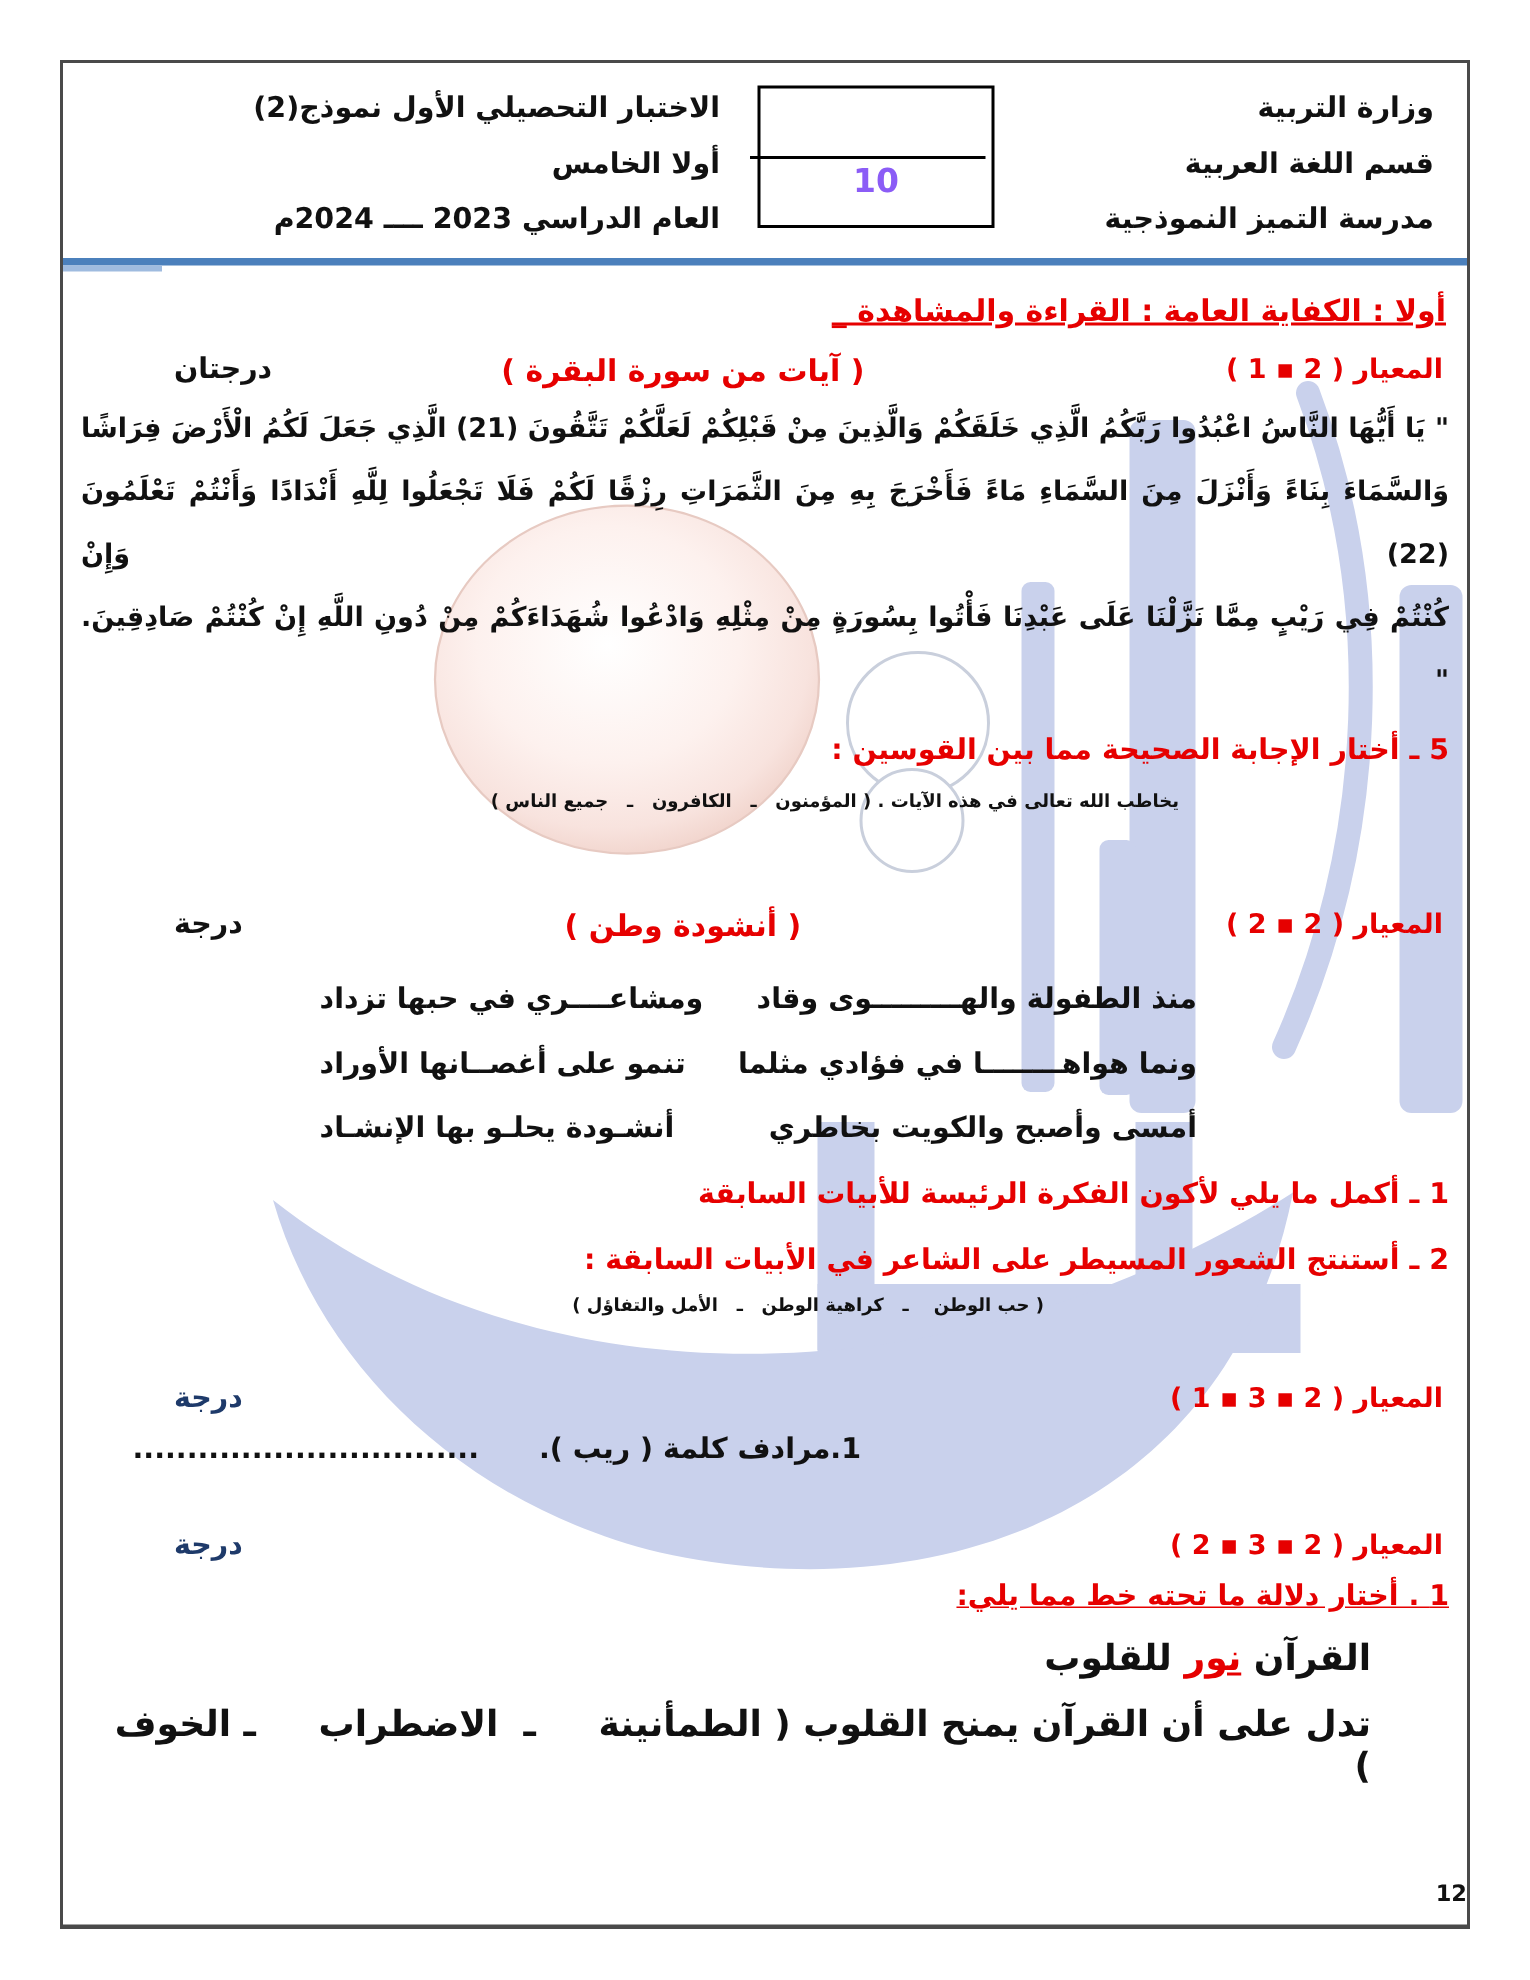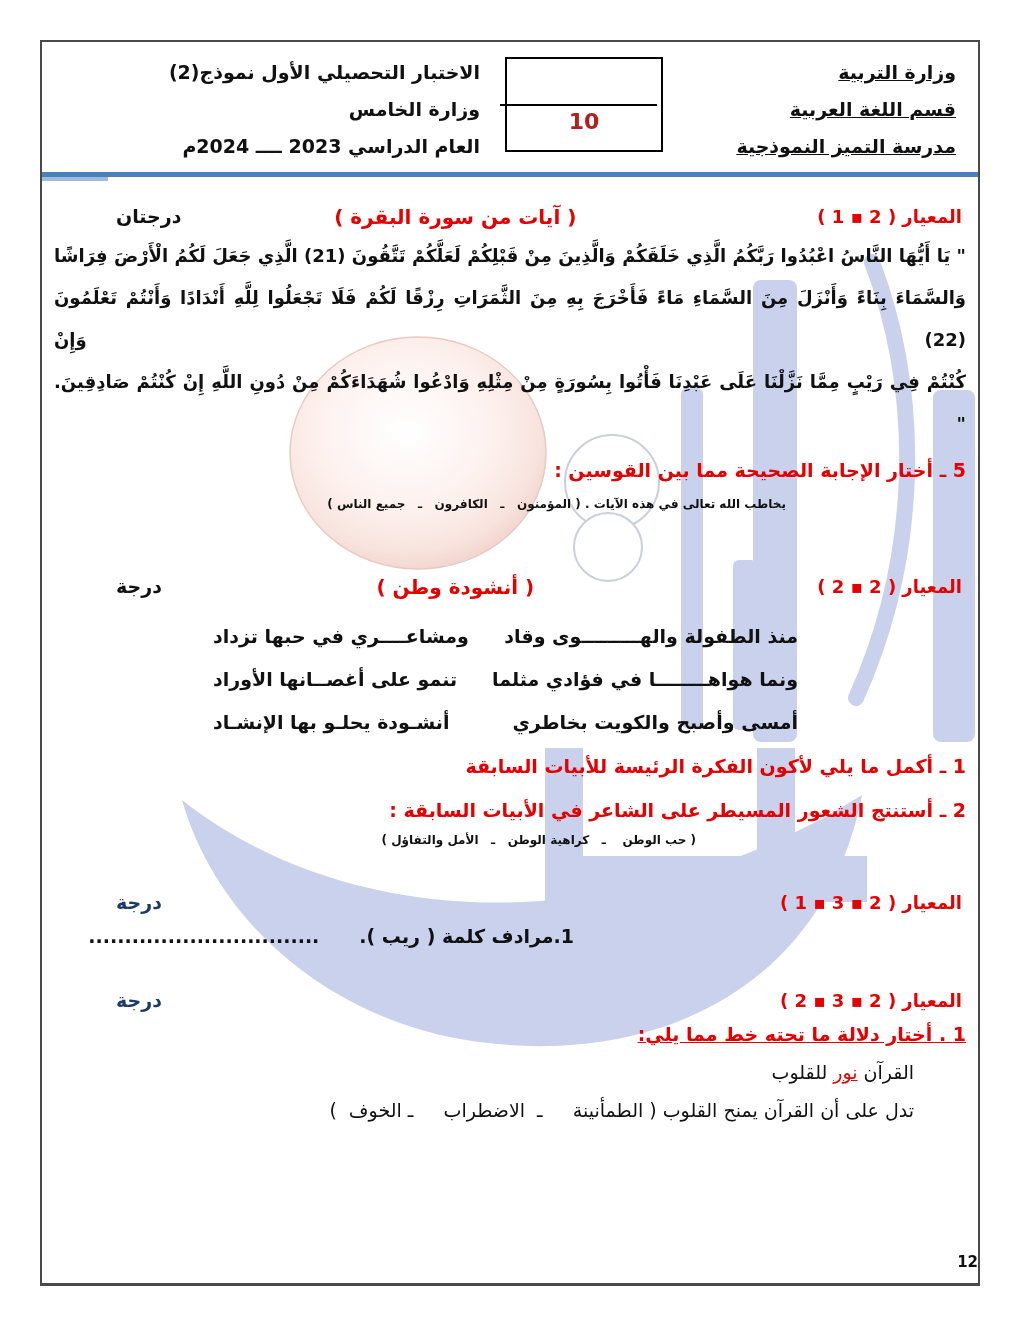--- a/index.html
+++ b/index.html
@@ -9,28 +9,28 @@
   }
   .watermark { position:absolute; left:0; top:0; z-index:0; }
   .sheet {
     position:absolute; left:40px; top:40px; width:940px; height:1246px;
     border:2px solid #4a4a4a; border-bottom-width:3px; box-sizing:border-box;
     z-index:1; background:transparent;
   }
   
   .header { position:relative; height:128px; }
   .h-col { font-weight:bold; font-size:19px; color:#111; line-height:37px; }
-  .h-right { position:absolute; top:12px; right:22px; text-align:right;text-decoration:underline; }
+  .h-right { position:absolute; top:12px; right:22px; text-align:right; }
   .h-left  { position:absolute; top:12px; left:58px; width:380px; text-align:right; }
   .score-box {
     position:absolute; top:15px; right:315px; width:158px; height:95px;
     border:2px solid #000; box-sizing:border-box;
   }
   .score-line { position:absolute; top:45px; left:-7px; width:157px; height:2px; background:#000; }
-  .score-value { position:absolute; top:50px; left:0; width:100%; text-align:center; font-size:22px; font-weight:bold; color:#b91c1c; }
+  .score-value { position:absolute; top:50px; left:0; width:100%; text-align:center; font-size:22px; font-weight:bold; color:#8b5cf6; }
   
   .divider { position:relative; height:11px; margin-top:2px; }
   .divider-main { height:5px; background:#4b80bc; }
   .divider-light { position:absolute; top:5px; left:0; width:66px; height:4px; background:#9fbbdf; }
   
   .content { padding:6px 12px 0; color:#111; }
   .title { color:#e60000; font-weight:bold; font-size:20px; text-decoration:underline; margin:6px 2px 0; }
   .std-row { position:relative; display:flex; justify-content:space-between; align-items:baseline; padding:0 4px 0 62px; }
   .std { color:#e60000; font-weight:bold; font-size:18px; white-space:nowrap; }
   .std-sub { position:absolute; left:44%; transform:translateX(-50%); color:#e60000; font-weight:bold; font-size:20px; white-space:nowrap; }
@@ -44,21 +44,21 @@
   .pre { white-space:pre-wrap; }
   .ans { font-weight:bold; font-size:12px; }
   .row2 { margin-top:64px; }
   .poem { width:585px; margin:28px 168px 0 auto; font-weight:bold; font-size:19px; }
   .verse { display:flex; justify-content:space-between; margin-bottom:21px; }
   .hemi { white-space:nowrap; }
   .fill-red { color:#e60000; font-weight:bold; font-size:19px; margin-top:22px; }
   .row3 { margin-top:44px; }
   .muradif { display:flex; margin-top:12px; padding-right:392px; gap:40px; font-weight:bold; font-size:19px; }
   .row4 { margin-top:42px; }
-  .sentence { margin-top:16px; padding-right:52px; font-weight:normal; font-size:19px; }
+  .sentence { margin-top:16px; padding-right:52px; font-weight:bold; font-size:24px; }
   .uword { color:#e60000; text-decoration:underline; }
   .page-num { position:absolute; bottom:12px; left:0; width:100%; font-size:15px; font-weight:bold; color:#111; }
   .mt12 { margin-top:12px; } .mt14 { margin-top:14px; } .mt16 { margin-top:16px; } .mt22 { margin-top:22px; }
   .indent180 { padding-right:180px; } .indent270 { padding-right:270px; }
 </style>
 </head>
 <body>
 
 <div class="page">
 
@@ -96,32 +96,33 @@
         <div>وزارة التربية</div>
         <div>قسم اللغة العربية</div>
         <div>مدرسة التميز النموذجية</div>
       </div>
       <div class="score-box">
         <div class="score-line"></div>
         <div class="score-value">10</div>
       </div>
       <div class="h-col h-left">
         <div>الاختبار التحصيلي الأول    نموذج(2)</div>
-        <div>وزارة الخامس</div>
+        <div>أولا الخامس</div>
         <div>العام الدراسي 2023 ــــ 2024م</div>
       </div>
     </div>
 
     <div class="divider">
       <div class="divider-main"></div>
       <div class="divider-light"></div>
     </div>
 
     <div class="content">
 
+      <div class="title">أولا : الكفاية العامة : القراءة والمشاهدة _</div>
 
       <div class="std-row row1">
         <span class="std">المعيار ( 2 ▪ 1 )</span>
         <span class="std-sub">( آيات من سورة البقرة )</span>
         <span class="marks">درجتان</span>
       </div>
 
       <div class="quran">
         <div class="qline">" يَا أَيُّهَا النَّاسُ اعْبُدُوا رَبَّكُمُ الَّذِي خَلَقَكُمْ وَالَّذِينَ مِنْ قَبْلِكُمْ لَعَلَّكُمْ تَتَّقُونَ (21) الَّذِي جَعَلَ لَكُمُ الْأَرْضَ فِرَاشًا</div>
         <div class="qline">وَالسَّمَاءَ بِنَاءً وَأَنْزَلَ مِنَ السَّمَاءِ مَاءً فَأَخْرَجَ بِهِ مِنَ الثَّمَرَاتِ رِزْقًا لَكُمْ فَلَا تَجْعَلُوا لِلَّهِ أَنْدَادًا وَأَنْتُمْ تَعْلَمُونَ (22) وَإِنْ</div>

